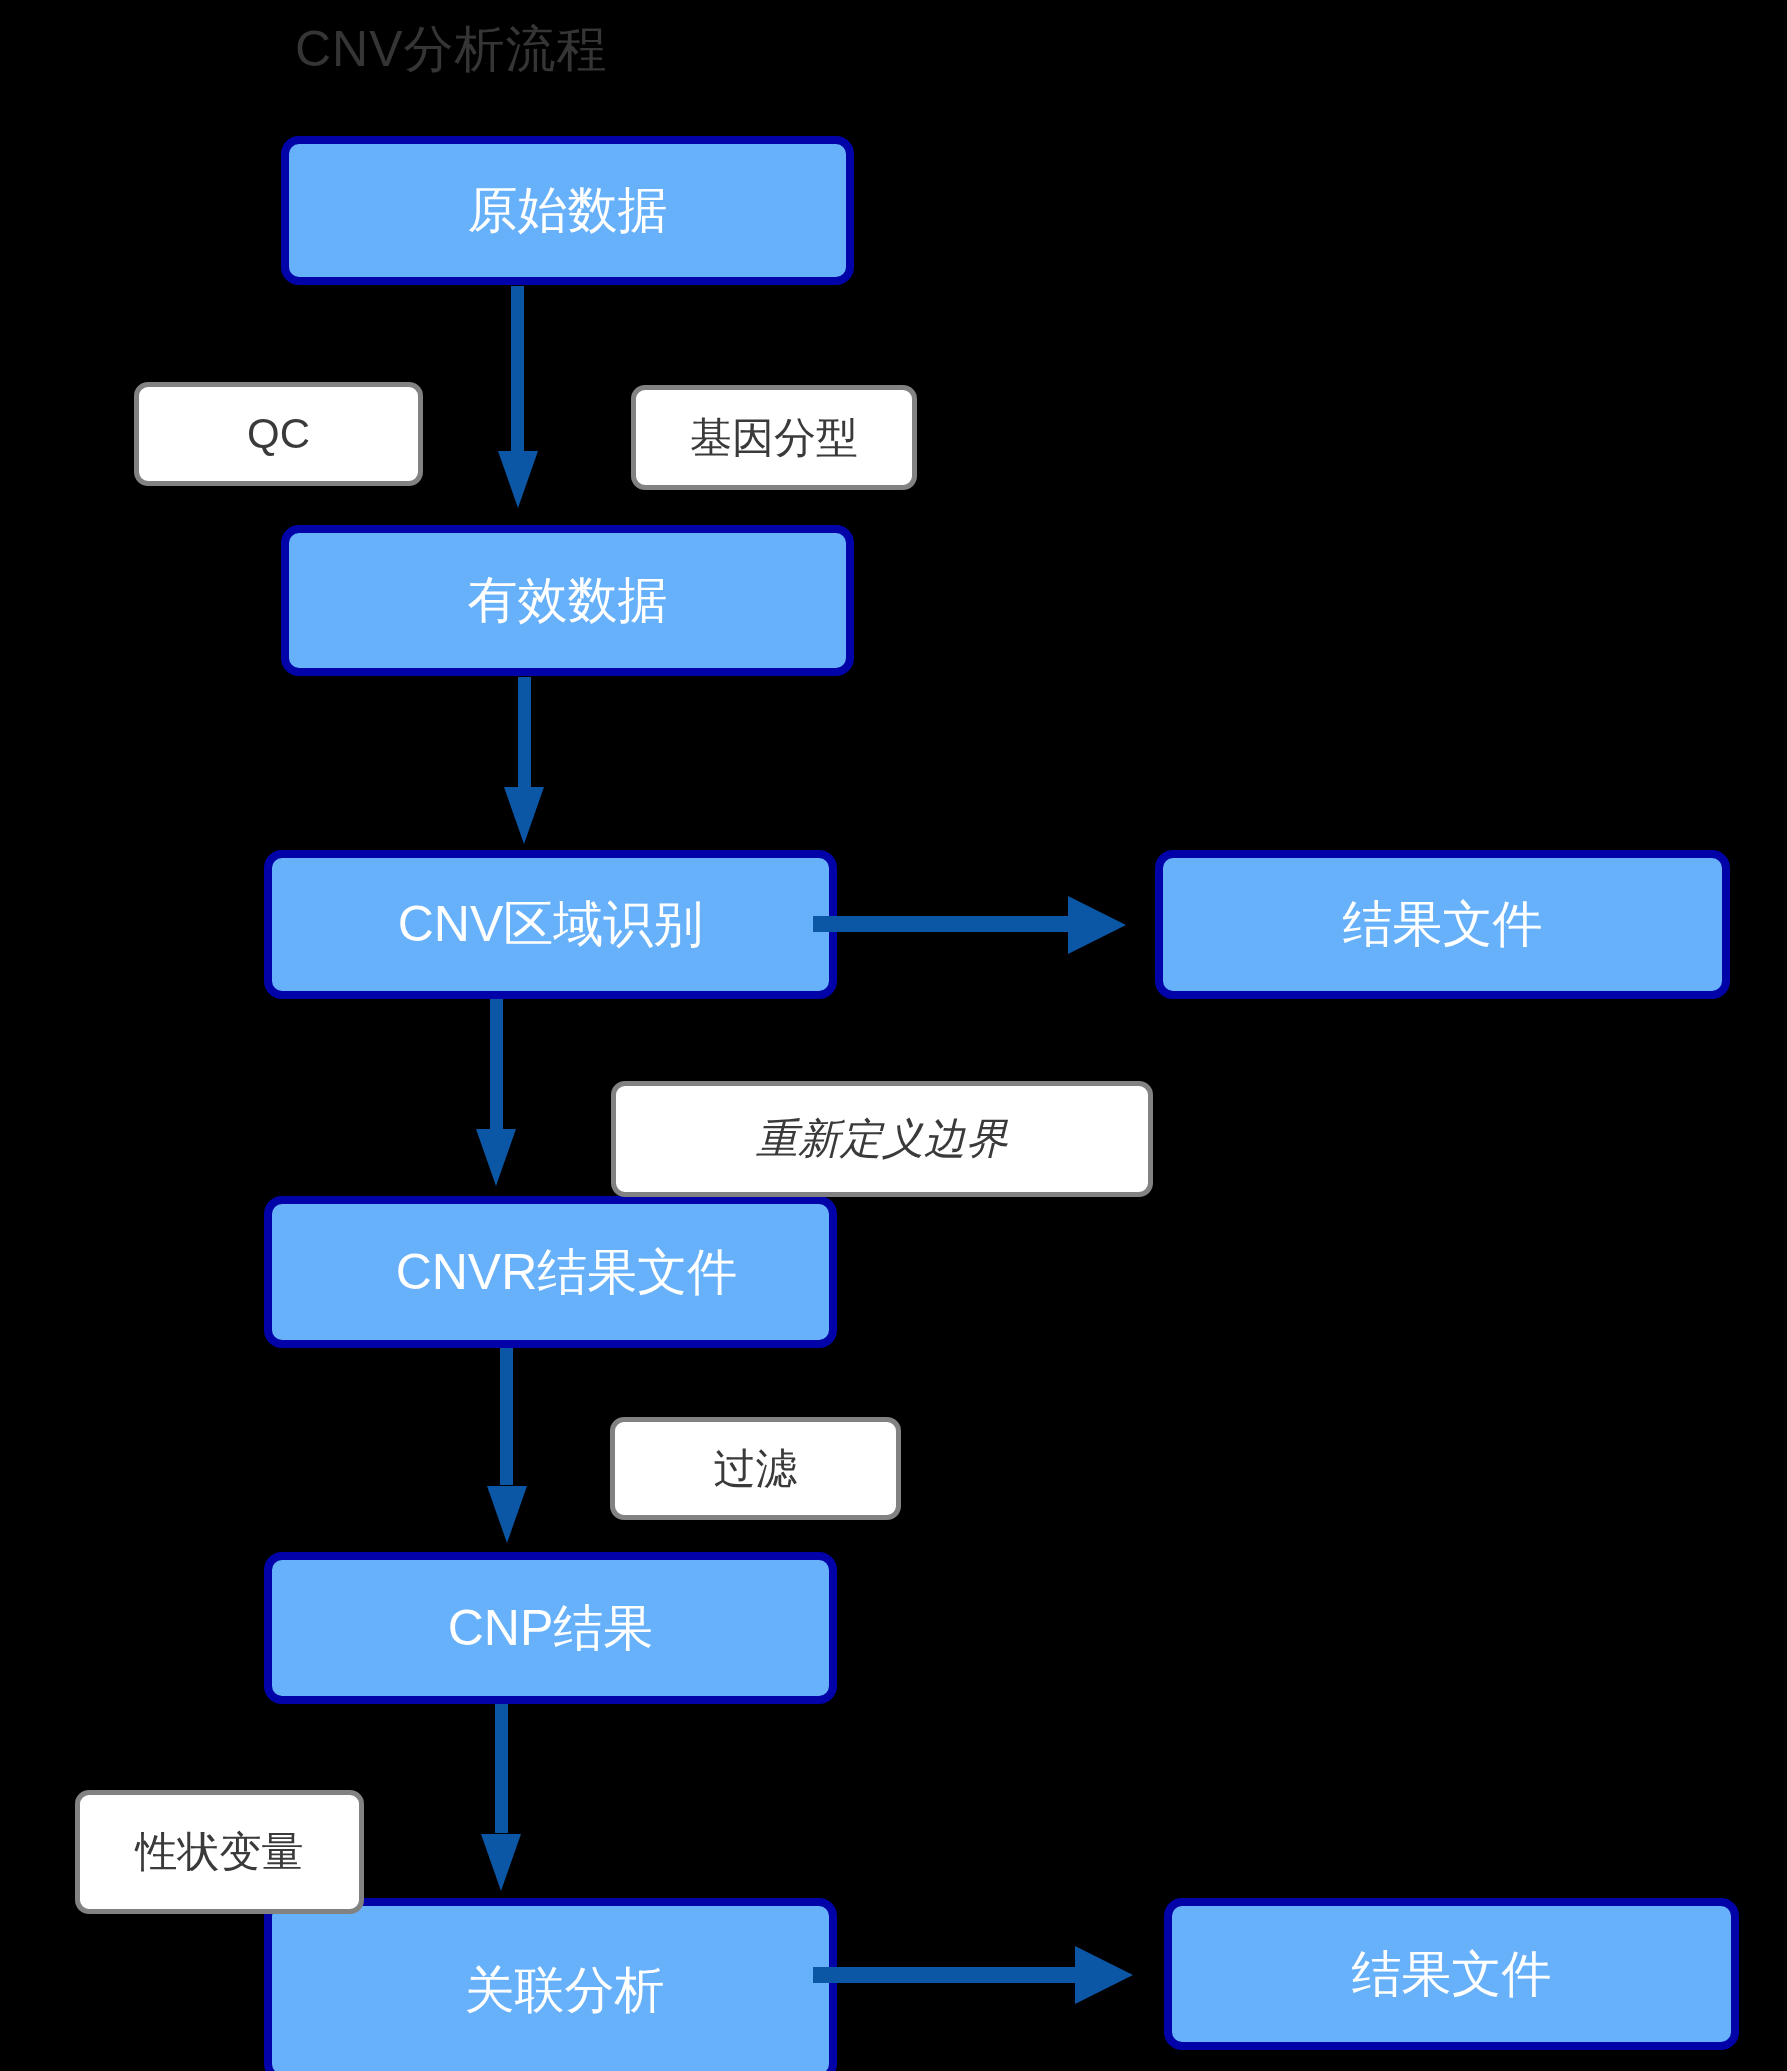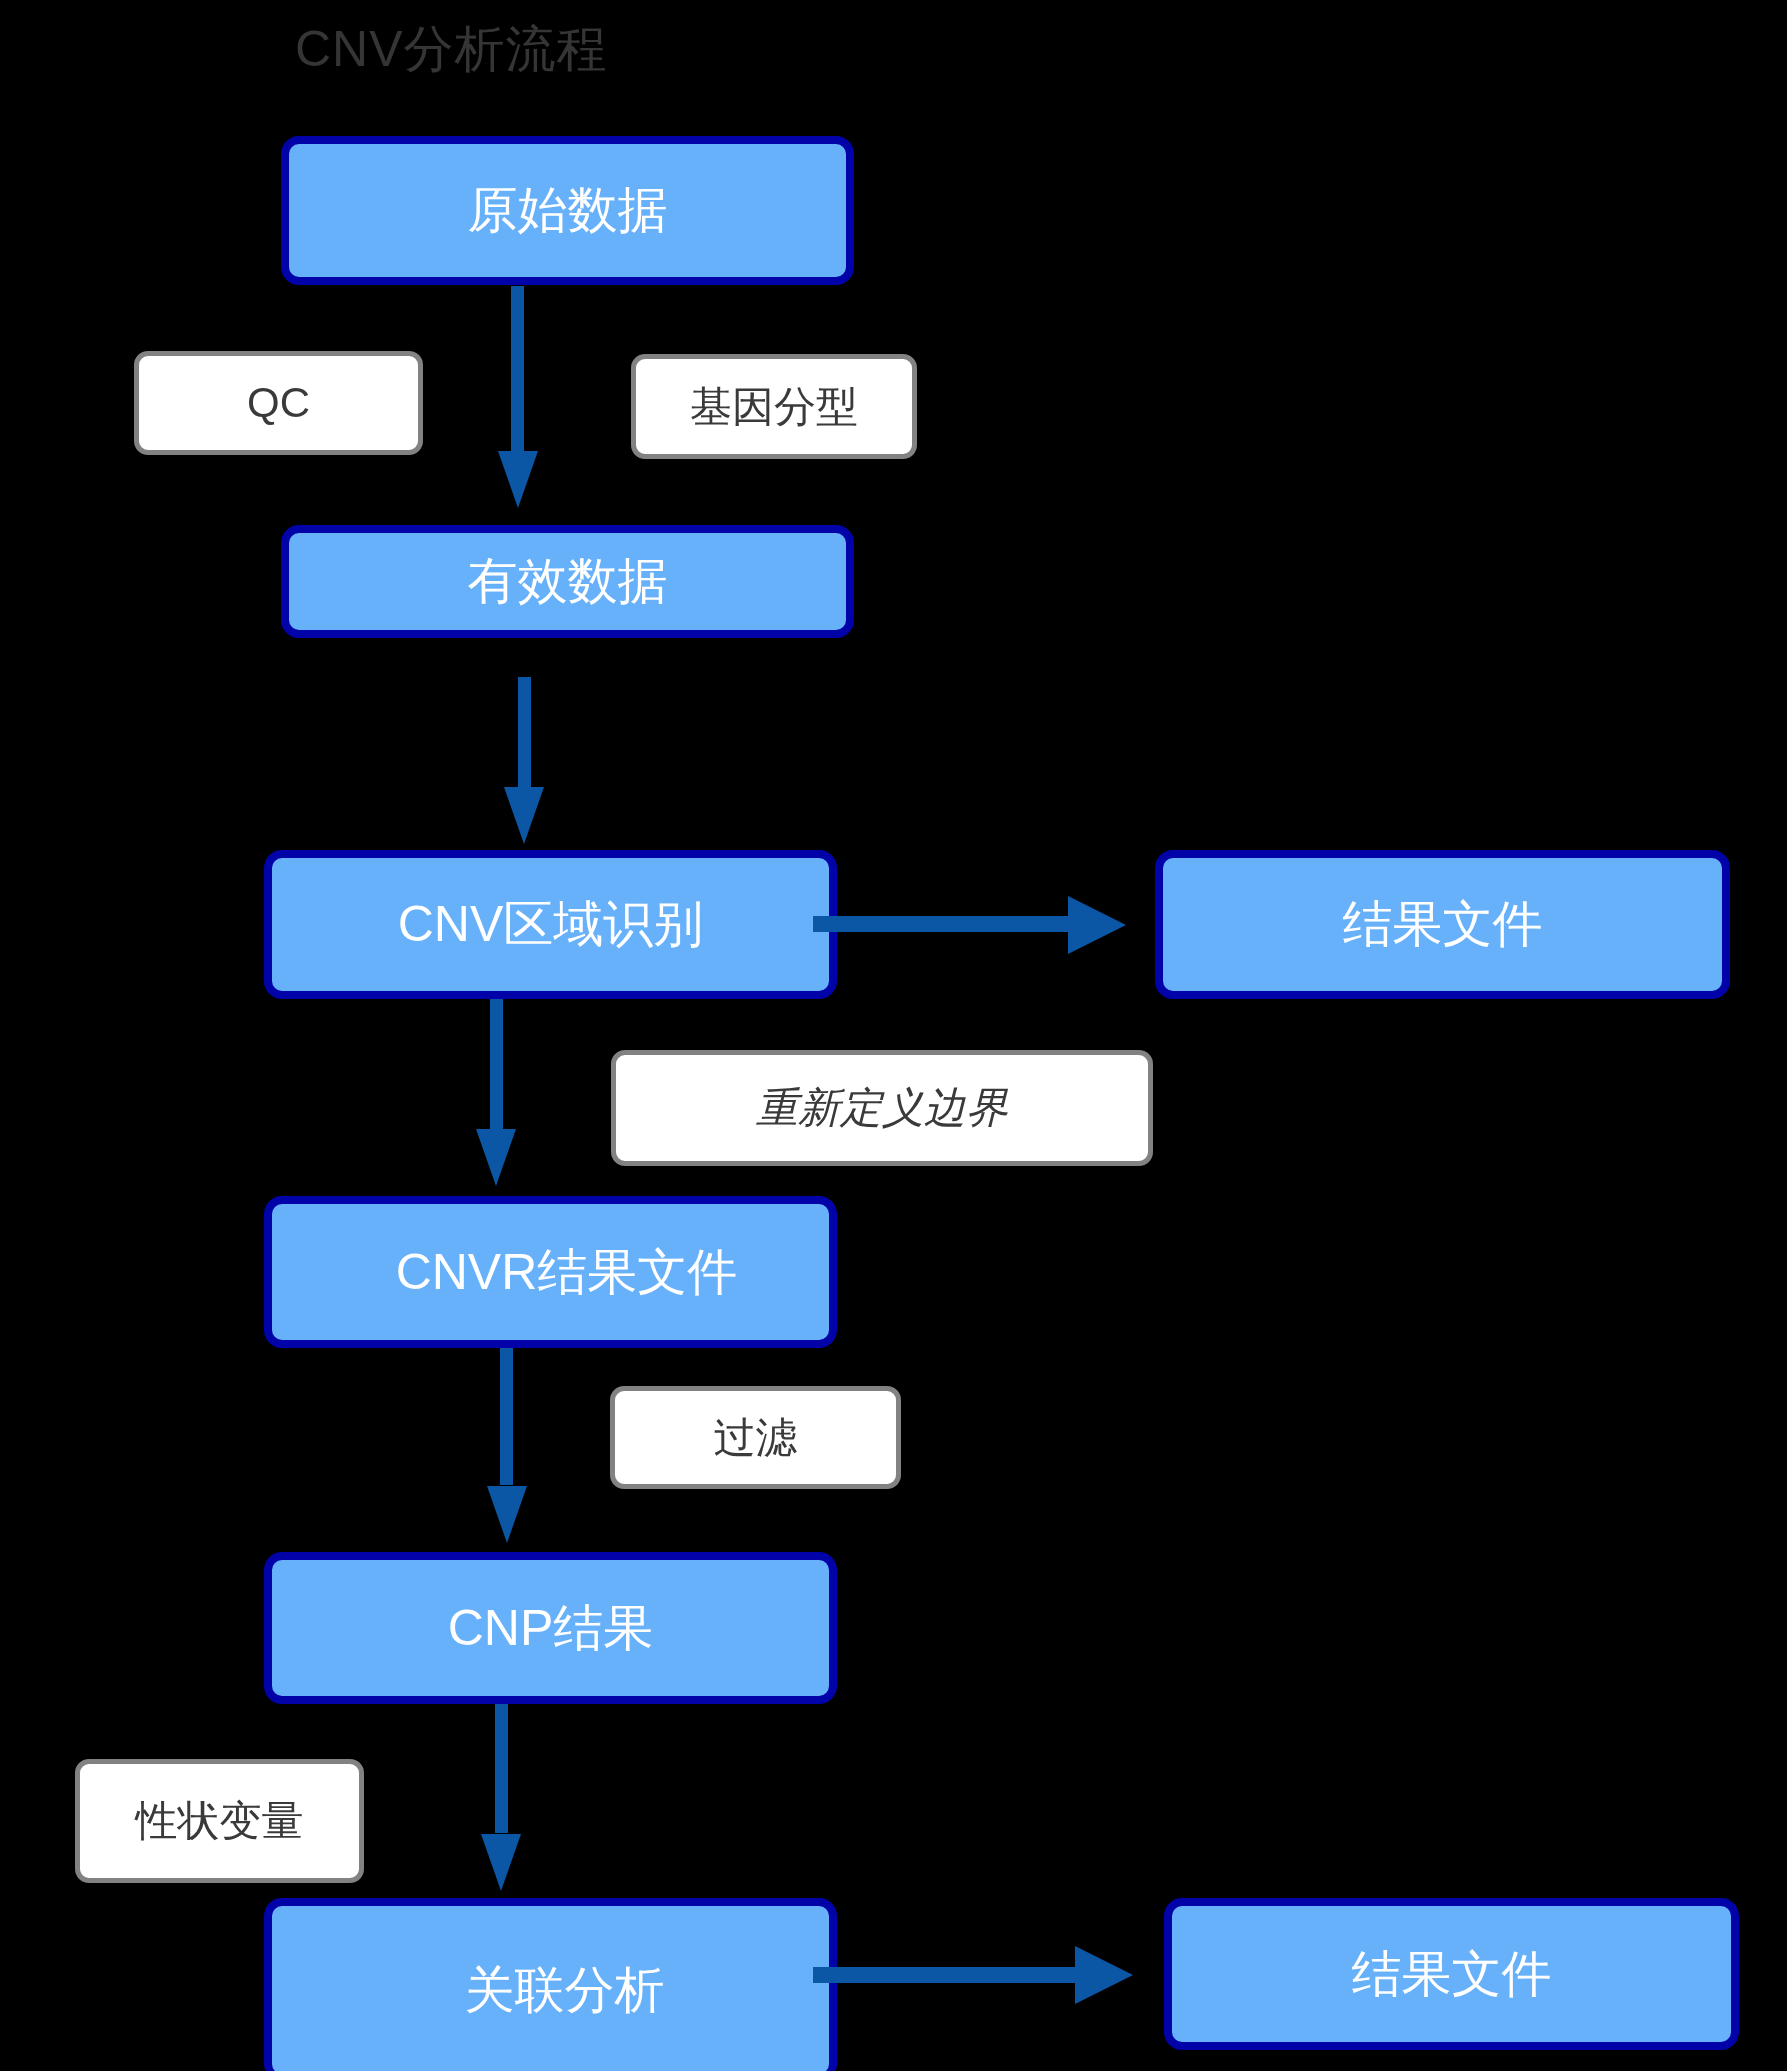--- a/index.html
+++ b/index.html
@@ -49,20 +49,21 @@
     box-sizing:border-box;
     background:var(--label-fill);
     border:5px solid var(--label-border);
     border-radius:14px;
     color:var(--label-text);
     font-size:42px;
     display:flex;
     align-items:center;
     justify-content:center;
     white-space:nowrap;
+    margin-top:31px;
   }
   .arrow-group{position:absolute;left:0;top:0;width:0;height:0;}
   .stem{position:absolute;background:var(--arrow);}
   .head-down{
     position:absolute;width:0;height:0;
     border-left:20px solid transparent;
     border-right:20px solid transparent;
     border-top:57px solid var(--arrow);
   }
   .head-right{
@@ -72,21 +73,21 @@
     border-left:58px solid var(--arrow);
   }
 </style>
 </head>
 <body>
 
 <div class="diagram-title">CNV分析流程</div>
 
 <div class="node" style="left:257px;top:136px;width:573px;height:149px;">原始数据</div>
 
-<div class="node" style="left:257px;top:525px;width:573px;height:113px;">有效数据</div>
+<div class="node" style="left:257px;top:525px;width:573px;height:151px;">有效数据</div>
 
 <div class="node" style="left:240px;top:850px;width:573px;height:149px;">CNV区域识别</div>
 
 <div class="node" style="left:1131px;top:850px;width:575px;height:149px;">结果文件</div>
 
 <div class="node" style="left:240px;top:1196px;width:573px;height:152px;padding-left:32px;">CNVR结果文件</div>
 
 <div class="node" style="left:240px;top:1552px;width:573px;height:152px;">CNP结果</div>
 
 <div class="node" style="left:240px;top:1898px;width:573px;height:184px;padding-left:28px;">关联分析</div>

